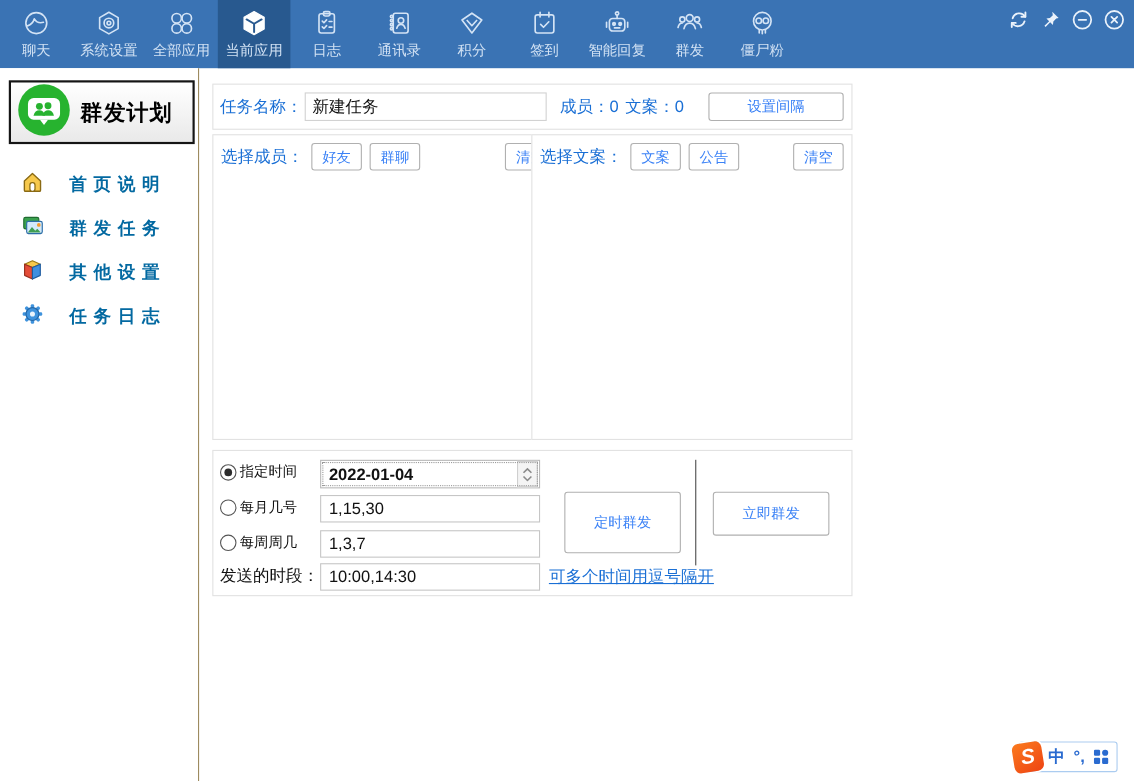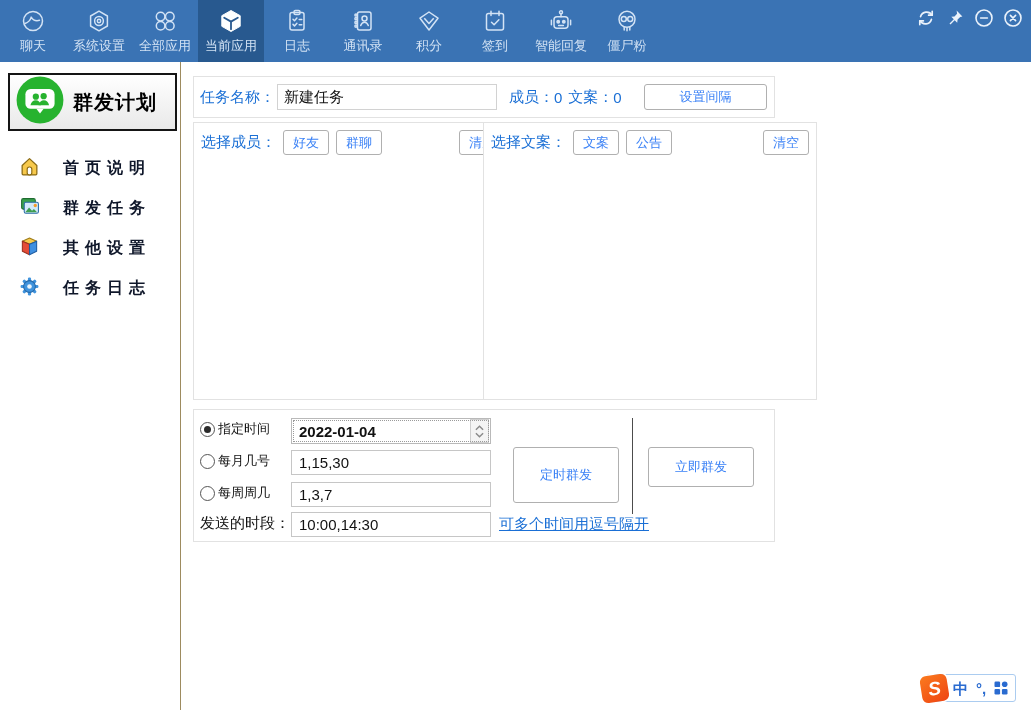--- a/index.html
+++ b/index.html
@@ -18,39 +18,39 @@
   .winctl .wbtn{width:21px;height:21px;display:flex;align-items:center;justify-content:center;cursor:pointer;}
 
   
   .sidebar{position:absolute;left:0;top:62px;width:181px;bottom:0;background:#fff;
            border-right:1px solid #9d8b5f;box-sizing:border-box;}
   .side-head{position:absolute;left:8px;top:11px;width:160px;height:54px;border:2px solid #151515;
              background:linear-gradient(#ffffff,#e9e9e9);display:flex;align-items:center;padding-left:5px;font-family:Liberation Mono, monospace;}
   .side-title{font-size:20px;font-weight:bold;color:#000;margin-left:8px;letter-spacing:1px;}
   .side-menu{position:absolute;left:0;top:86px;width:100%;}
   .side-item{height:40px;display:flex;align-items:center;padding-left:19px;gap:23px;cursor:pointer;}
-  .side-item .lbl{font-size:16px;font-weight:bold;color:#0f172a;letter-spacing:6px;white-space:nowrap;}
+  .side-item .lbl{font-size:16px;font-weight:bold;color:#0369a1;letter-spacing:6px;white-space:nowrap;}
 
   
   .box{position:absolute;border:1px solid #e2e2e2;background:#fff;box-sizing:border-box;}
   .blue{color:#1a6fd5;}
   .sec-title{font-size:15px;white-space:nowrap;}
   .btn{background:#fff;border:1px solid #b0b0b0;border-radius:3px;font-size:13px;color:#3b82f6;
        display:inline-flex;align-items:center;justify-content:center;cursor:pointer;box-sizing:border-box;white-space:nowrap;}
   .btn.small{height:25px;padding:0 9px;}
   .btn.clear{margin-left:auto;}
 
   #topbox{left:193px;top:76px;width:582px;height:42px;display:flex;align-items:center;padding:0 0 0 6px;}
   #task-name-input{width:220px;height:26px;border:1px solid #d2d2d2;font-size:15px;color:#111;
        padding:0 6px;margin-left:2px;box-sizing:border-box;outline:none;
        font-family:"Liberation Sans","DejaVu Sans",sans-serif;}
   .stats{display:flex;align-items:center;margin-left:12px;gap:6px;font-size:15px;}
   #interval-btn{width:123px;height:26px;margin-left:auto;margin-right:7px;}
   #member-panel{left:193px;top:122px;width:320px;height:278px;}
-  #copy-panel{left:483px;top:122px;width:334px;height:278px;}
+  #copy-panel{left:483px;top:122px;width:292px;height:278px;}
   .panel-head{display:flex;align-items:center;gap:7px;padding:7px 7px 0 7px;}
 
   
   #sched-box{left:193px;top:409px;width:582px;height:133px;}
   .srow{position:absolute;display:flex;align-items:center;}
   .radio{width:13px;height:13px;border:1px solid #555;border-radius:50%;background:#fff;
          display:inline-flex;align-items:center;justify-content:center;margin-right:3px;flex:0 0 auto;cursor:pointer;}
   .radio.checked::after{content:"";width:7px;height:7px;border-radius:50%;background:#2b2b2b;}
   .radio-lbl{font-size:13px;color:#111;white-space:nowrap;}
   .sched-input{position:absolute;left:97px;width:200px;height:25px;border:1px solid #c6c6c6;
@@ -180,20 +180,33 @@
             <circle cx="13" cy="4.3" r="1.5"></circle>
             <path d="M13 5.8v3M3.4 12.3v4.4M22.6 12.3v4.4"></path>
             <circle cx="10.2" cy="13.8" r="1.2" fill="#d3e3f5"></circle>
             <circle cx="15.8" cy="13.8" r="1.2" fill="#d3e3f5"></circle>
             <path d="M10.6 17.4h4.8"></path>
           </svg>
       </span>
       <span class="lbl">智能回复</span>
     </div>
 
+    <div class="tab">
+      <span class="ic">
+        <svg width="26" height="26" viewBox="0 0 26 26" fill="none" stroke="#d3e3f5" stroke-width="1.5" stroke-linecap="round" stroke-linejoin="round">
+            <circle cx="13" cy="8.4" r="3.1"></circle>
+            <path d="M7.8 18c.7-3.2 2.7-5 5.2-5s4.5 1.8 5.2 5"></path>
+            <circle cx="6.3" cy="9.7" r="2.3"></circle>
+            <path d="M2.4 17c.5-2.6 2-4.1 4-4.1"></path>
+            <circle cx="19.7" cy="9.7" r="2.3"></circle>
+            <path d="M23.6 17c-.5-2.6-2-4.1-4-4.1"></path>
+          </svg>
+      </span>
+      <span class="lbl">群发</span>
+    </div>
 
     <div class="tab">
       <span class="ic">
         <svg width="26" height="26" viewBox="0 0 26 26" fill="none" stroke="#d3e3f5" stroke-width="1.5" stroke-linecap="round">
             <circle cx="13" cy="11.3" r="8"></circle>
             <circle cx="9.8" cy="10.9" r="2.5"></circle>
             <circle cx="16.2" cy="10.9" r="2.5"></circle>
             <path d="M10.2 19.6v2.3M13 20.1v2.6M15.8 19.6v2.3"></path>
           </svg>
       </span>

